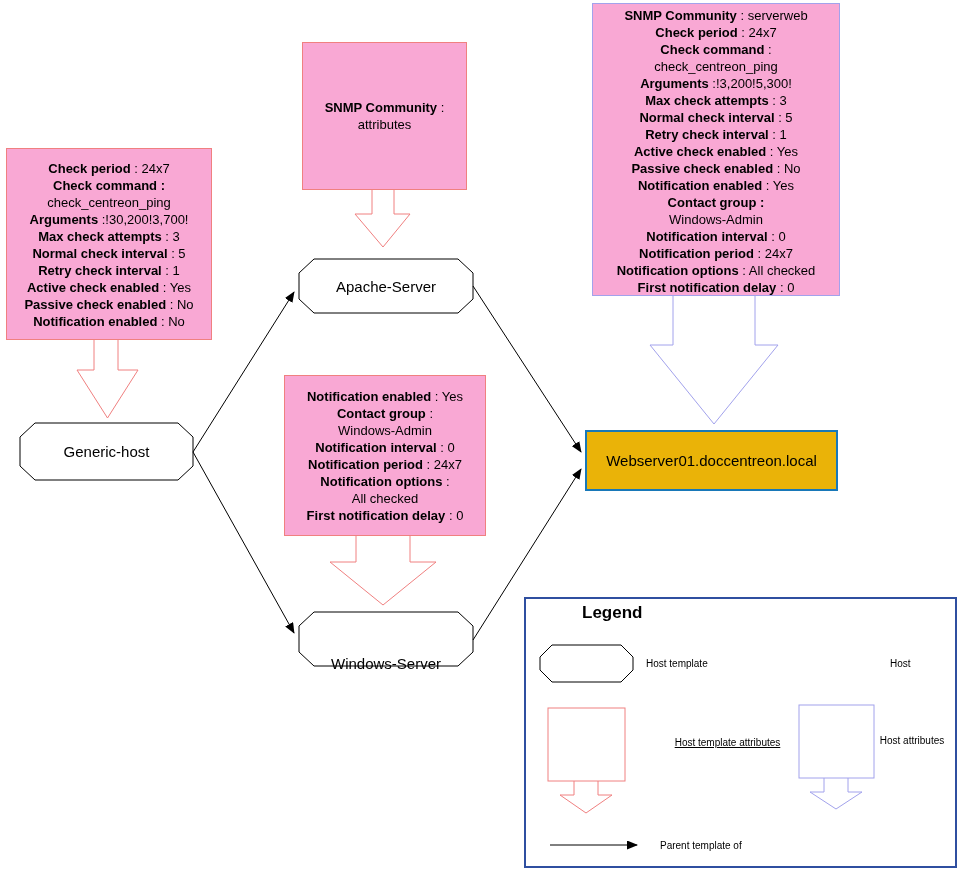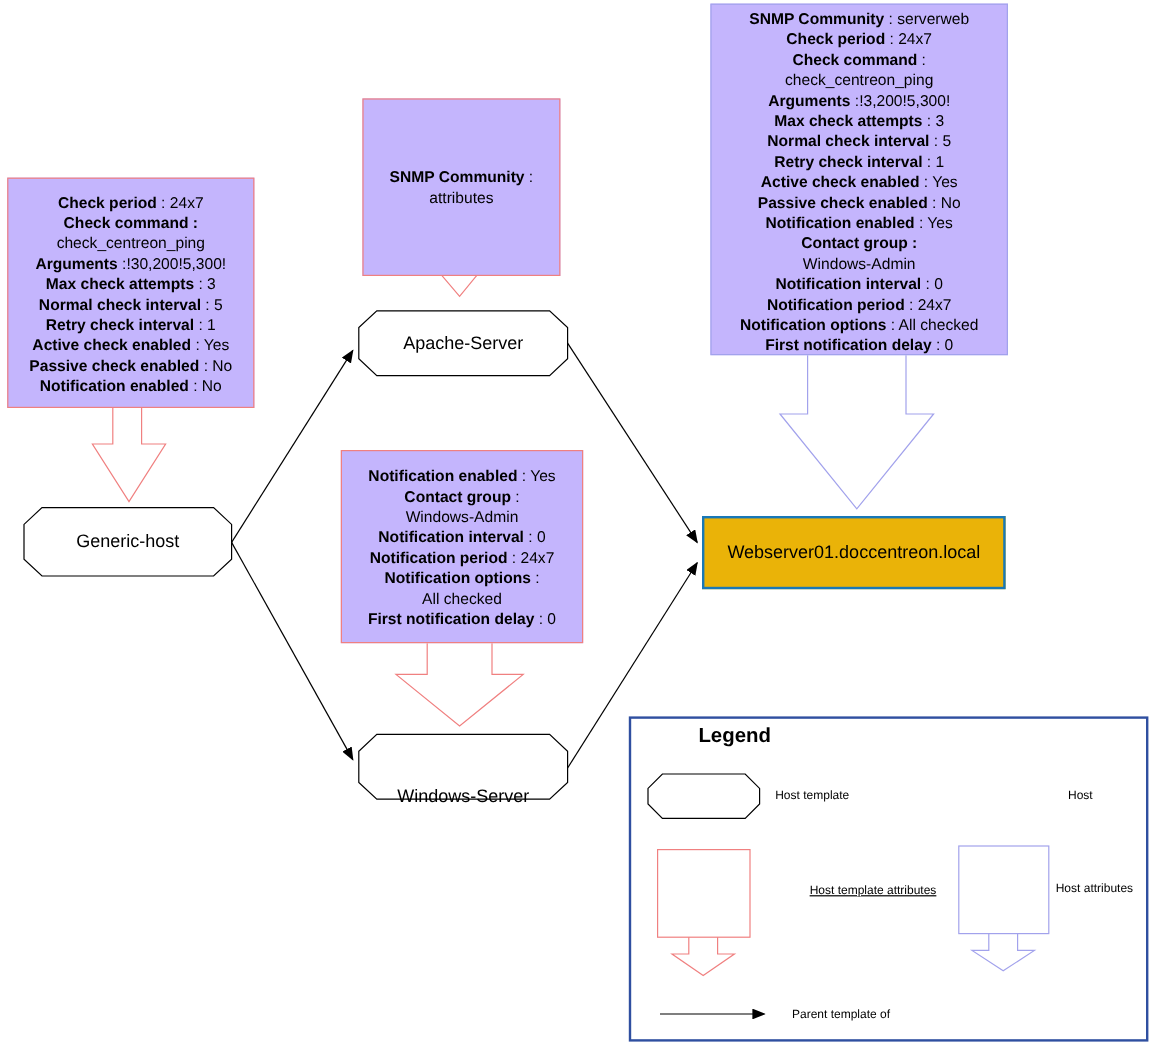--- a/index.html
+++ b/index.html
@@ -10,21 +10,21 @@
   }
   svg.layer{position:absolute;left:0;top:0;width:961px;height:874px;}
   .shape{fill:none;stroke-width:1px;}
   .shape.black{stroke:var(--line);}
   .shape.pink{stroke:var(--template_attr);}
   .shape.purple{stroke:var(--host_attr);}
   .edge{stroke:var(--line);stroke-width:1px;fill:none;}
   .arrowhead{fill:var(--line);}
   .attrbox{
     position:absolute;border:1px solid var(--template_attr);
-    font-size:13px;line-height:17px;text-align:center;background:#c4b5fd;
+    font-size:13px;line-height:17px;text-align:center;background:#f9a8d4;
   }
   .attrbox.purple{border-color:var(--host_attr);}
   .attr-line .b{font-weight:bold;}
   .nodelabel{
     position:absolute;display:flex;align-items:center;justify-content:center;
     font-size:15px;
   }
   .hostbox{
     position:absolute;border:2px solid var(--host);background:#eab308;
     display:flex;align-items:center;justify-content:center;font-size:15px;
@@ -70,37 +70,37 @@
   </svg>
 
   <div class="attrbox" style="left:6px;top:148px;width:206px;height:192px;padding-top:11px;">
 
       <div class="attr-line"><span class="b">Check period</span><span> : 24x7</span></div>
 
       <div class="attr-line"><span class="b">Check command :</span><span></span></div>
 
       <div class="attr-line"><span class="b"></span><span>check_centreon_ping</span></div>
 
-      <div class="attr-line"><span class="b">Arguments</span><span> :!30,200!5,300!</span></div>
+      <div class="attr-line"><span class="b">Arguments</span><span> :!30,200!3,700!</span></div>
 
       <div class="attr-line"><span class="b">Max check attempts</span><span> : 3</span></div>
 
       <div class="attr-line"><span class="b">Normal check interval</span><span> : 5</span></div>
 
       <div class="attr-line"><span class="b">Retry check interval</span><span> : 1</span></div>
 
       <div class="attr-line"><span class="b">Active check enabled</span><span> : Yes</span></div>
 
       <div class="attr-line"><span class="b">Passive check enabled</span><span> : No</span></div>
 
       <div class="attr-line"><span class="b">Notification enabled</span><span> : No</span></div>
 
   </div>
 
-  <div class="attrbox" style="left:302px;top:42px;width:165px;height:148px;padding-top:56px;margin-top:40px;">
+  <div class="attrbox" style="left:302px;top:42px;width:165px;height:148px;padding-top:56px;">
 
       <div class="attr-line"><span class="b">SNMP Community</span><span> :</span></div>
 
       <div class="attr-line"><span class="b"></span><span>attributes</span></div>
 
   </div>
 
   <div class="attrbox" style="left:284px;top:375px;width:202px;height:161px;padding-top:12px;">
 
       <div class="attr-line"><span class="b">Notification enabled</span><span> : Yes</span></div>

